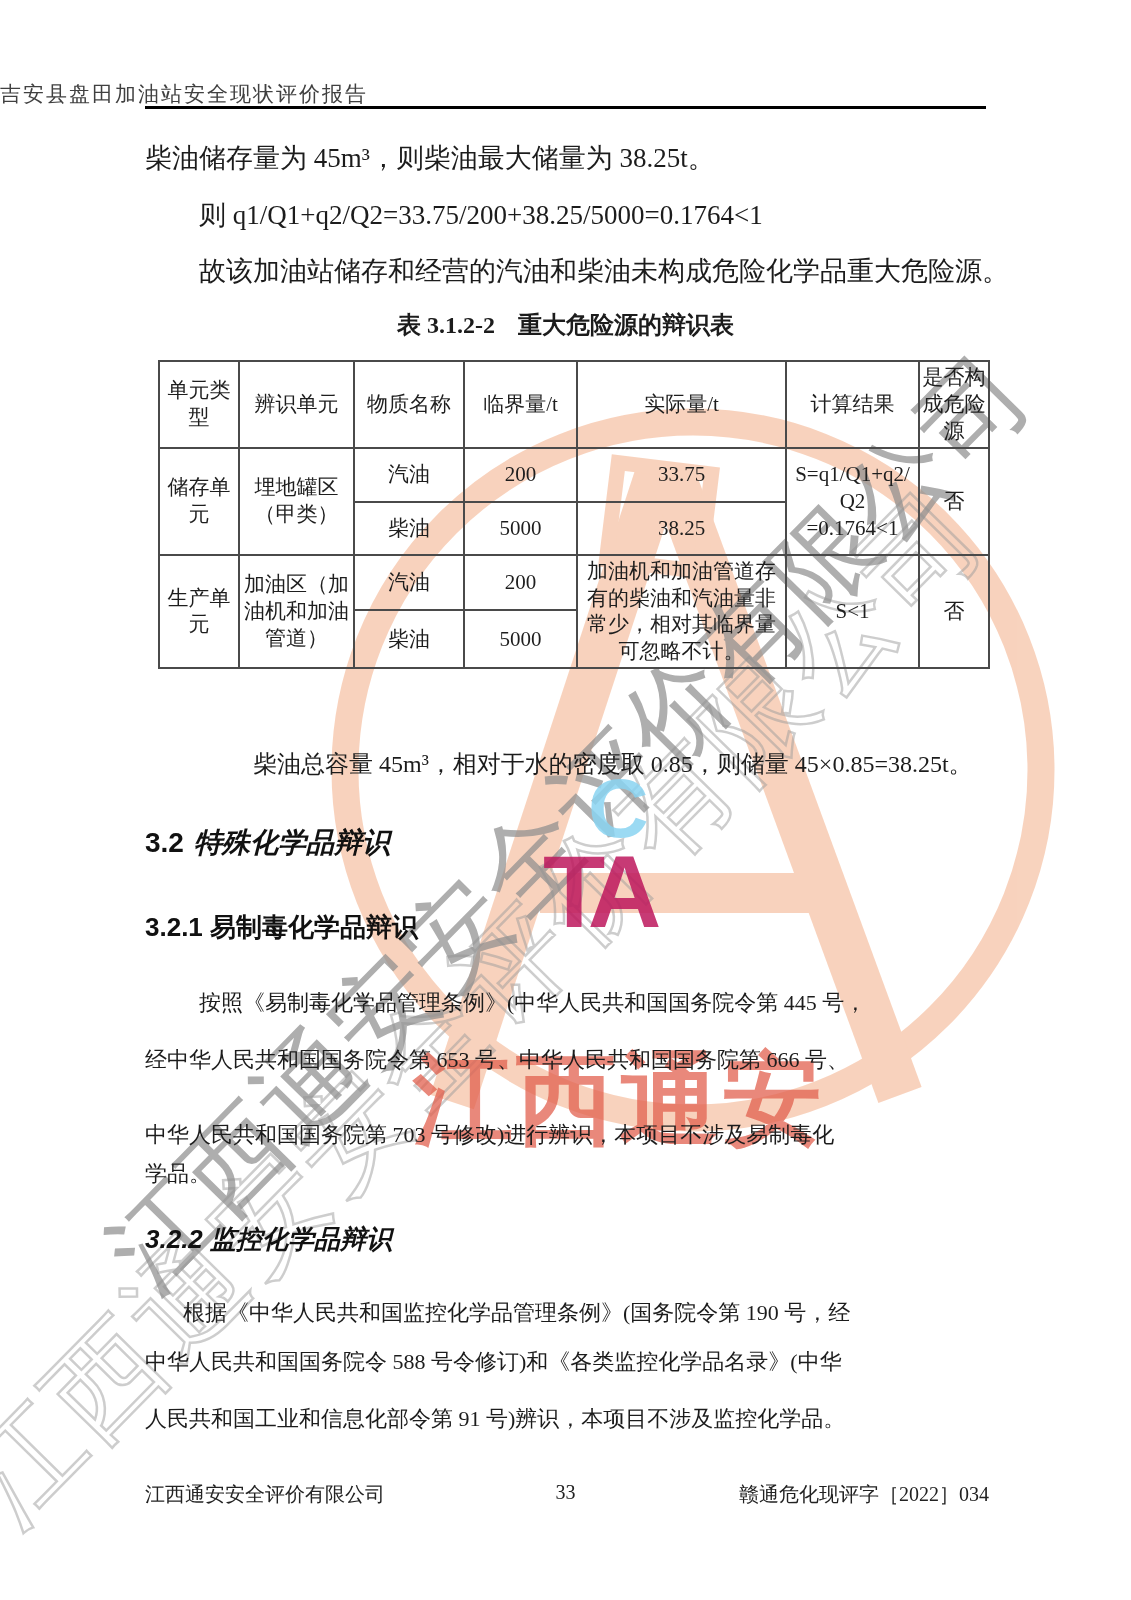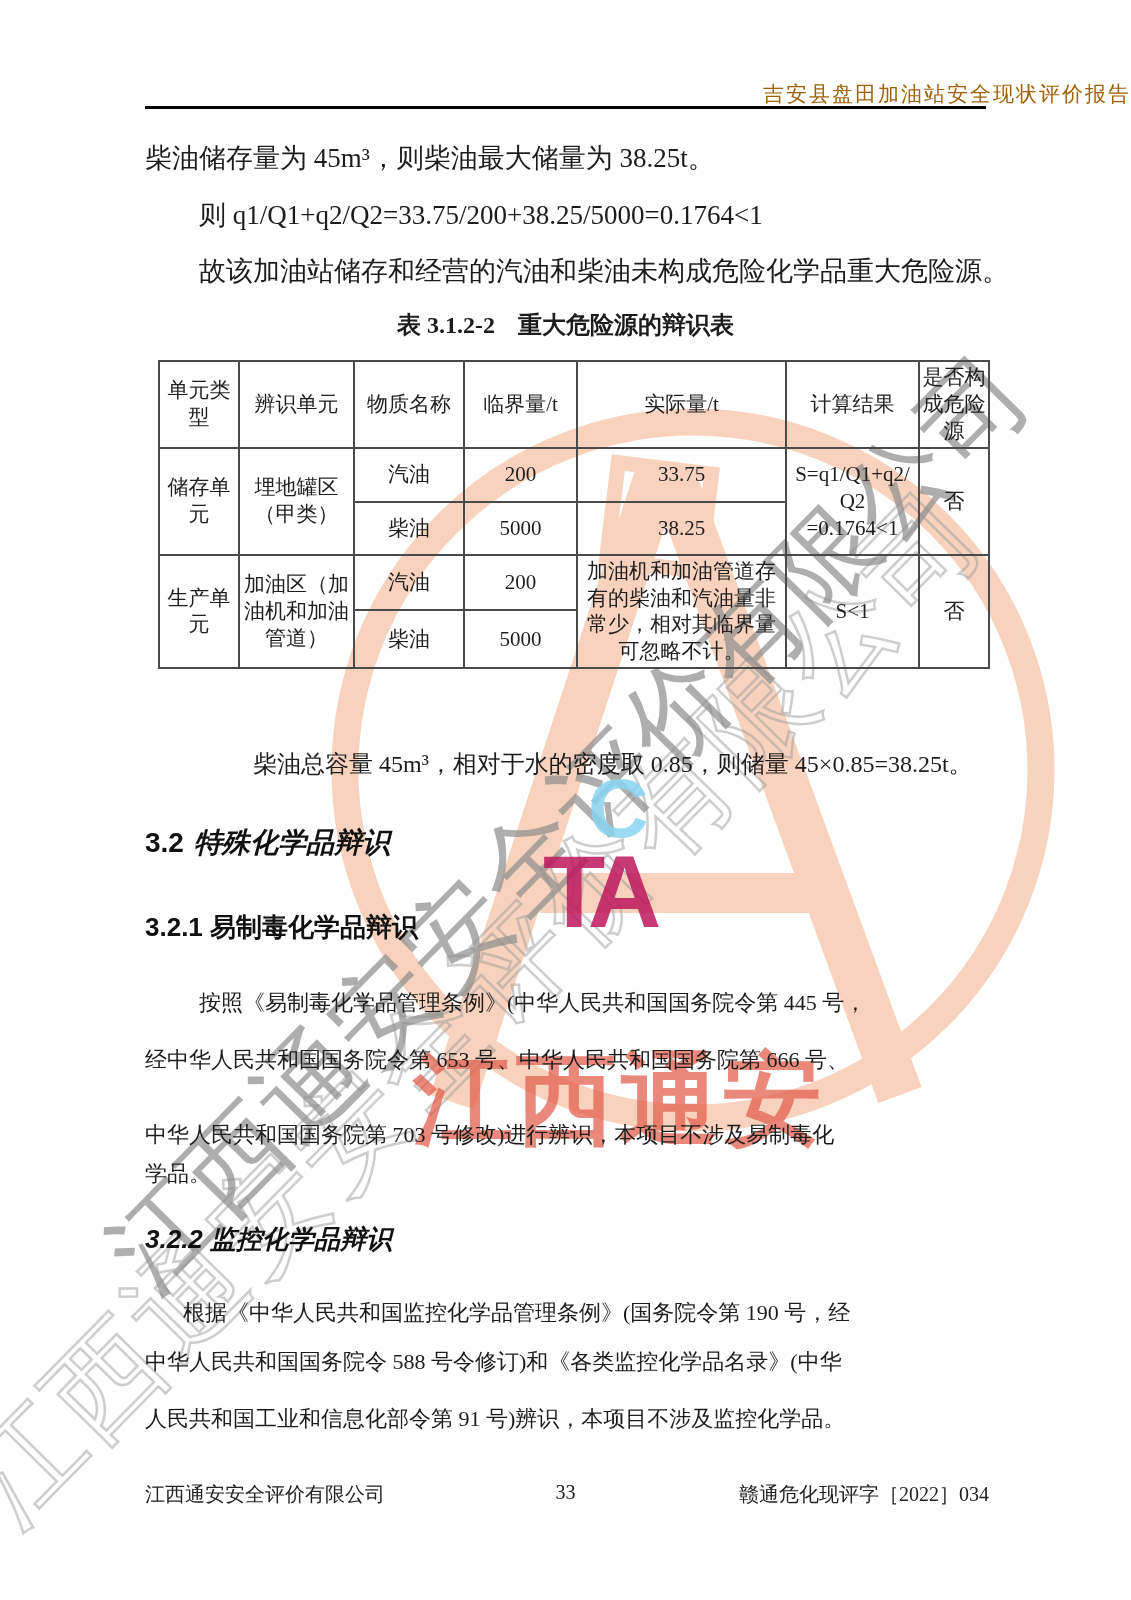--- a/index.html
+++ b/index.html
@@ -17,22 +17,22 @@
            font-family:"Liberation Sans","DejaVu Sans",sans-serif;letter-spacing:4px;}
   .wm-red{position:absolute;left:413px;top:1034px;font-size:100px;font-weight:bold;
            color:#e2614f;opacity:.75;letter-spacing:3px;white-space:nowrap;
            font-family:"Liberation Sans","DejaVu Sans",sans-serif;}
   .wm-blue-top{position:absolute;left:588px;top:760px;font-size:84px;color:#8ad4f2;opacity:.85;
            font-family:"Liberation Sans","DejaVu Sans",sans-serif;font-weight:bold;}
   .wm-blue-main{position:absolute;left:543px;top:834px;font-size:102px;color:#be185d;opacity:.85;
            letter-spacing:-10px;font-family:"Liberation Sans","DejaVu Sans",sans-serif;font-weight:bold;}
   
   .content{position:absolute;inset:0;z-index:2;}
-  .hdr-title{position:absolute;top:80px;left:0;width:100%;text-align:right;
-             font-size:21px;letter-spacing:2px;color:#a16207;}
+  .hdr-title{position:absolute;top:80px;left:0;width:100%;text-align:left;
+             font-size:21px;letter-spacing:2px;color:#404040;}
   .hdr-rule{position:absolute;top:106px;left:145px;width:841px;height:3px;background:#000;}
   .line{position:absolute;font-size:26px;white-space:nowrap;}
   .p1{top:140px;left:145px;font-size:27px;}
   .p2{top:197px;left:199px;font-size:27px;}
   .p3{top:253px;left:199px;font-size:27px;}
   .tbl-caption{position:absolute;top:309px;left:0;width:100%;text-align:center;
                font-size:24px;font-weight:bold;white-space:nowrap;}
   .tbl-caption .cap-label{margin-right:23px;}
   table.hz{position:absolute;top:360px;left:158px;width:830px;border-collapse:collapse;
            table-layout:fixed;}

